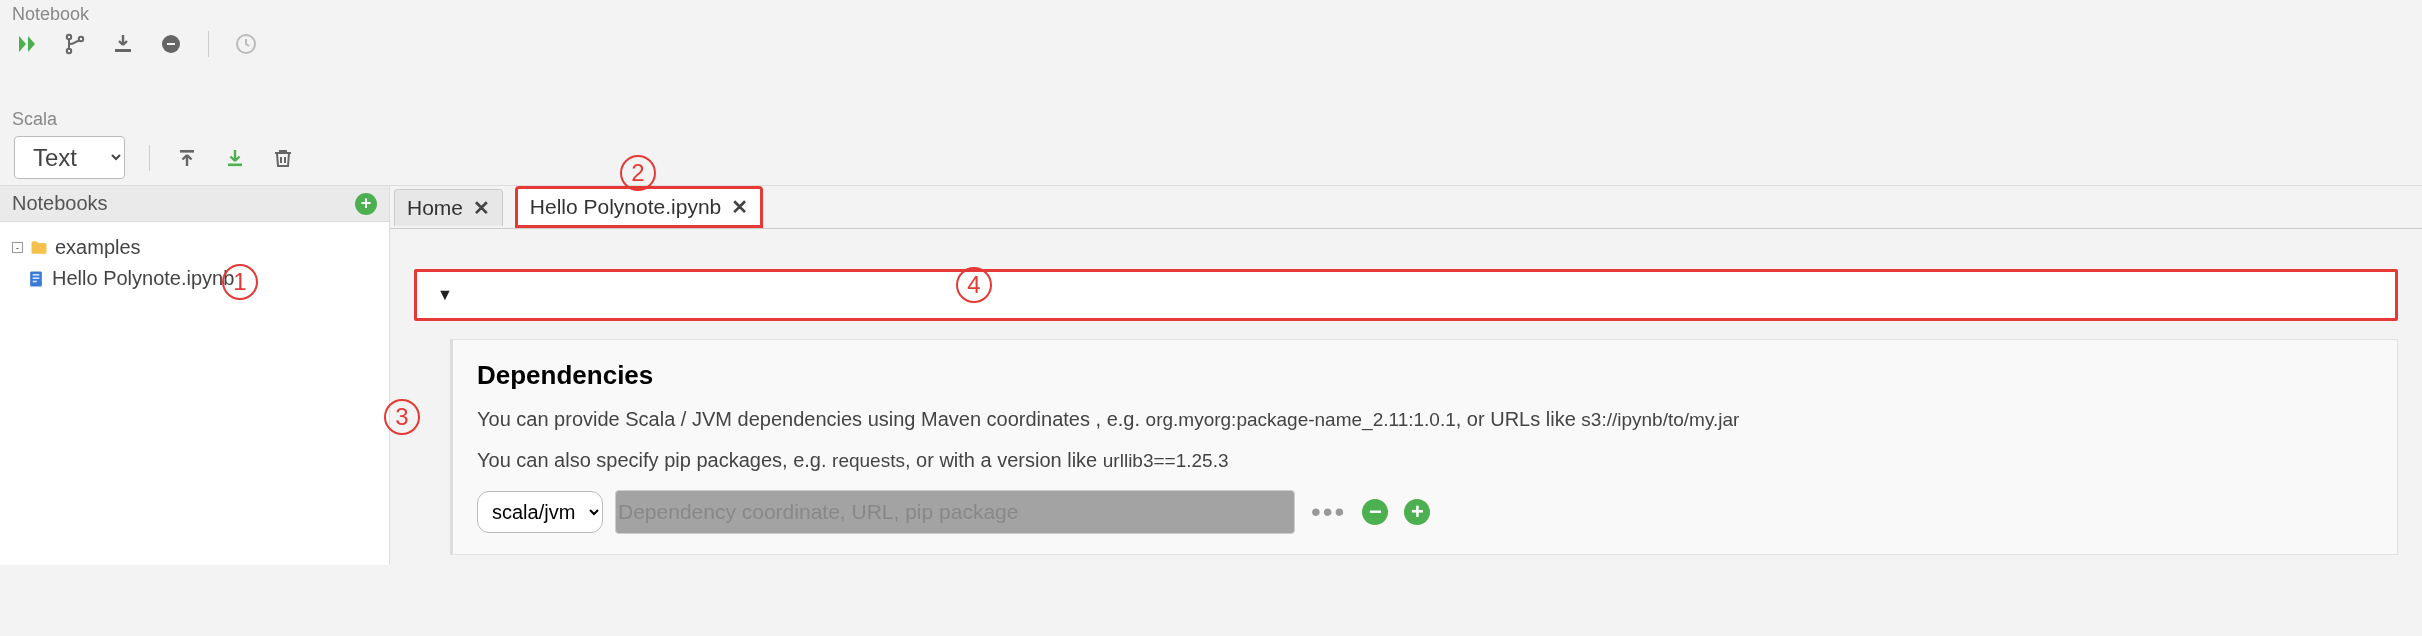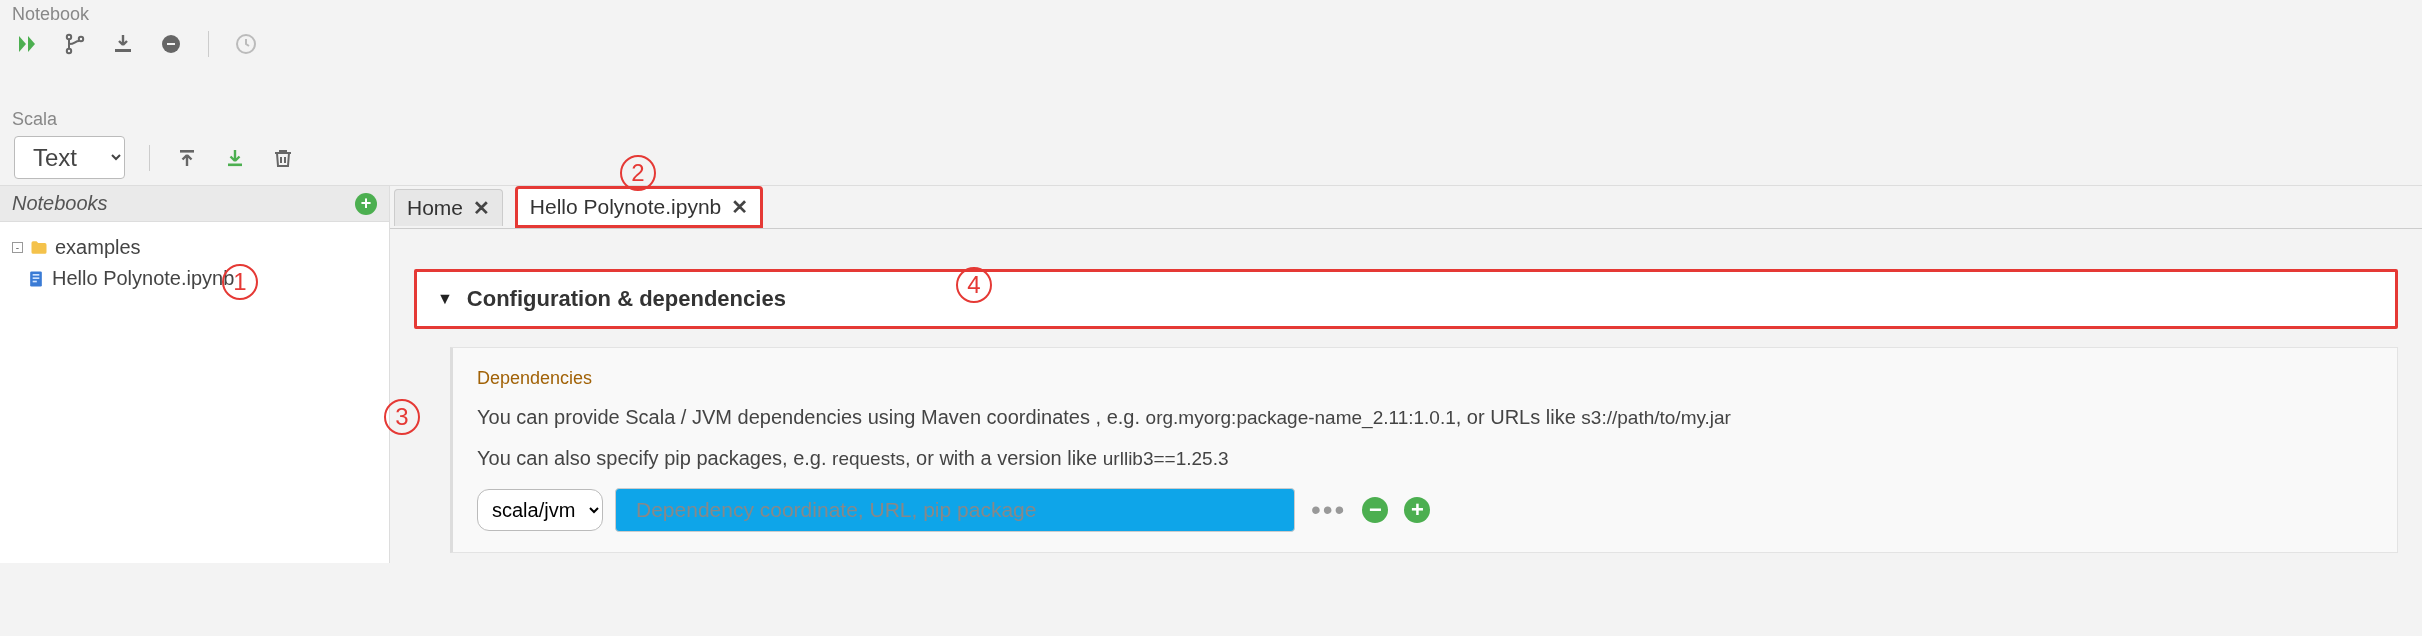--- a/index.html
+++ b/index.html
@@ -16,48 +16,48 @@
   .tb-icon { width: 26px; height: 26px; display: flex; align-items: center; justify-content: center; color: #888; cursor: pointer; }
   .tb-icon.green { color: #4caf50; }
   .tb-icon.dark { color: #666; }
   .tb-icon svg { width: 24px; height: 24px; }
   .cell-type-select { font-size: 24px; padding: 6px 30px 6px 14px; border: 1px solid #bbb; border-radius: 4px; background: #fff; color: #444; }
 
   
   .main-row { display: flex; align-items: stretch; }
   .sidebar { width: 390px; flex-shrink: 0; background: #fff; border-right: 1px solid #ddd; }
   .sidebar-header { display: flex; align-items: center; justify-content: space-between; padding: 6px 12px; background: #eaeaea; border-bottom: 1px solid #ddd; }
-  .sidebar-header h3 { font-size: 20px; font-weight: 400; color: #555; font-style: italic; }
+  .sidebar-header h3 { font-size: 20px; font-weight: 400; color: #555; }
   .add-circle { width: 22px; height: 22px; border-radius: 50%; background: #4caf50; color: #fff; display: flex; align-items: center; justify-content: center; font-size: 18px; font-weight: bold; cursor: pointer; }
 
   .tree { padding: 10px 8px; font-size: 20px; color: #444; }
   .tree-row { display: flex; align-items: center; gap: 6px; padding: 4px 4px; cursor: pointer; }
   .tree-row.child { padding-left: 18px; }
   .toggle-sq { width: 11px; height: 11px; border: 1px solid #999; display: inline-flex; align-items: center; justify-content: center; font-size: 10px; line-height: 1; color: #666; }
   .folder-ic, .note-ic { width: 20px; height: 20px; display: inline-block; }
 
   .content { flex: 1; display: flex; flex-direction: column; }
   .tabs { display: flex; border-bottom: 1px solid #ccc; background: #f3f3f3; align-items: center; padding-left: 4px; gap: 12px; }
   .tab { display: flex; align-items: center; gap: 10px; padding: 6px 12px; background: #e7e7e7; border: 1px solid #ccc; border-bottom: none; font-size: 21px; color: #333; cursor: pointer; border-radius: 4px 4px 0 0; }
   .tab.active { background: #fff; border: 3px solid #e53935; border-bottom: 3px solid #e53935; }
   .tab .close { font-size: 20px; font-weight: bold; color: #444; cursor: pointer; }
 
   .notebook-body { padding: 40px 24px 10px 24px; position: relative; }
 
   .config-header { border: 3px solid #e53935; border-radius: 2px; padding: 14px 20px; display: flex; align-items: center; gap: 14px; font-weight: 700; color: #333; font-size: 22px; background: #fff; cursor: pointer; }
   .disclosure { font-size: 16px; color: #222; }
 
   .deps-panel { margin-top: 18px; margin-left: 36px; border: 1px solid #e3e3e3; border-left: 3px solid #ddd; background: #f9f9f9; padding: 20px 24px; }
-  .deps-panel h4 { font-weight: 400; font-size: 18px; color: #a16207; margin-bottom: 14px; }
+  .deps-panel h4 { font-weight: 700; font-size: 26px; color: #000000; margin-bottom: 14px; }
   .deps-panel p { font-size: 20px; color: #444; margin-bottom: 12px; line-height: 1.4; }
   code { font-family: Liberation Sans, sans-serif; font-size: 19px; }
 
   .dep-input-row { display: flex; align-items: center; gap: 12px; margin-top: 16px; }
   .dep-type { font-size: 20px; padding: 8px 10px; border: 1px solid #bbb; border-radius: 12px; background: #fff; }
-  .dep-text { flex: 1; font-size: 21px; padding: 9px 20px; border: 1px solid #ccc; border-radius: 4px; background: #0ea5e9; color: #333; max-width: 680px; }
+  .dep-text { flex: 1; font-size: 21px; padding: 9px 2px; border: 1px solid #ccc; border-radius: 4px; background: #a3a3a3; color: #333; max-width: 680px; }
   .dep-text::placeholder { color: #888; }
   .dots { font-size: 28px; letter-spacing: 2px; color: #999; cursor: pointer; padding: 0 4px; }
   .circle-btn { width: 26px; height: 26px; border-radius: 50%; color: #fff; display: flex; align-items: center; justify-content: center; font-size: 22px; font-weight: bold; cursor: pointer; }
   .circle-btn.minus { background: #4caf50; }
   .circle-btn.plus  { background: #4caf50; margin-left: 4px; }
 
   
   .anno { position: absolute; width: 36px; height: 36px; border: 2.5px solid #e53935; border-radius: 50%; display: flex; align-items: center; justify-content: center; color: #e53935; font-size: 24px; background: transparent; }
 </style>
 </head>
@@ -180,34 +180,33 @@
         </div>
       </div>
 
       <div class="notebook-body">
         <div class="anno" style="top:-74px; left:230px;">
             <span>2</span>
           </div>
 
         <div class="config-header">
           <span class="disclosure">▼</span>
-          <span>Configuration &amp; dependencies</span>
         </div>
 
         <div class="anno" style="top:38px; left:566px;">
             <span>4</span>
           </div>
         <div class="anno" style="top:170px; left:-6px;">
             <span>3</span>
           </div>
 
         <div class="deps-panel">
           <h4>Dependencies</h4>
           <p>
-            <span>You can provide Scala / JVM dependencies using Maven coordinates , e.g. </span><code>org.myorg:package-name_2.11:1.0.1</code><span>, or URLs like </span><code>s3://path/to/my.jar</code>
+            <span>You can provide Scala / JVM dependencies using Maven coordinates , e.g. </span><code>org.myorg:package-name_2.11:1.0.1</code><span>, or URLs like </span><code>s3://ipynb/to/my.jar</code>
           </p>
           <p>
             <span>You can also specify pip packages, e.g. </span><code>requests</code><span>, or with a version like </span><code>urllib3==1.25.3</code>
           </p>
 
           <div class="dep-input-row">
             <select class="dep-type">
               <option>scala/jvm</option>
             </select>
             <input class="dep-text" type="text" placeholder="Dependency coordinate, URL, pip package" style="">

